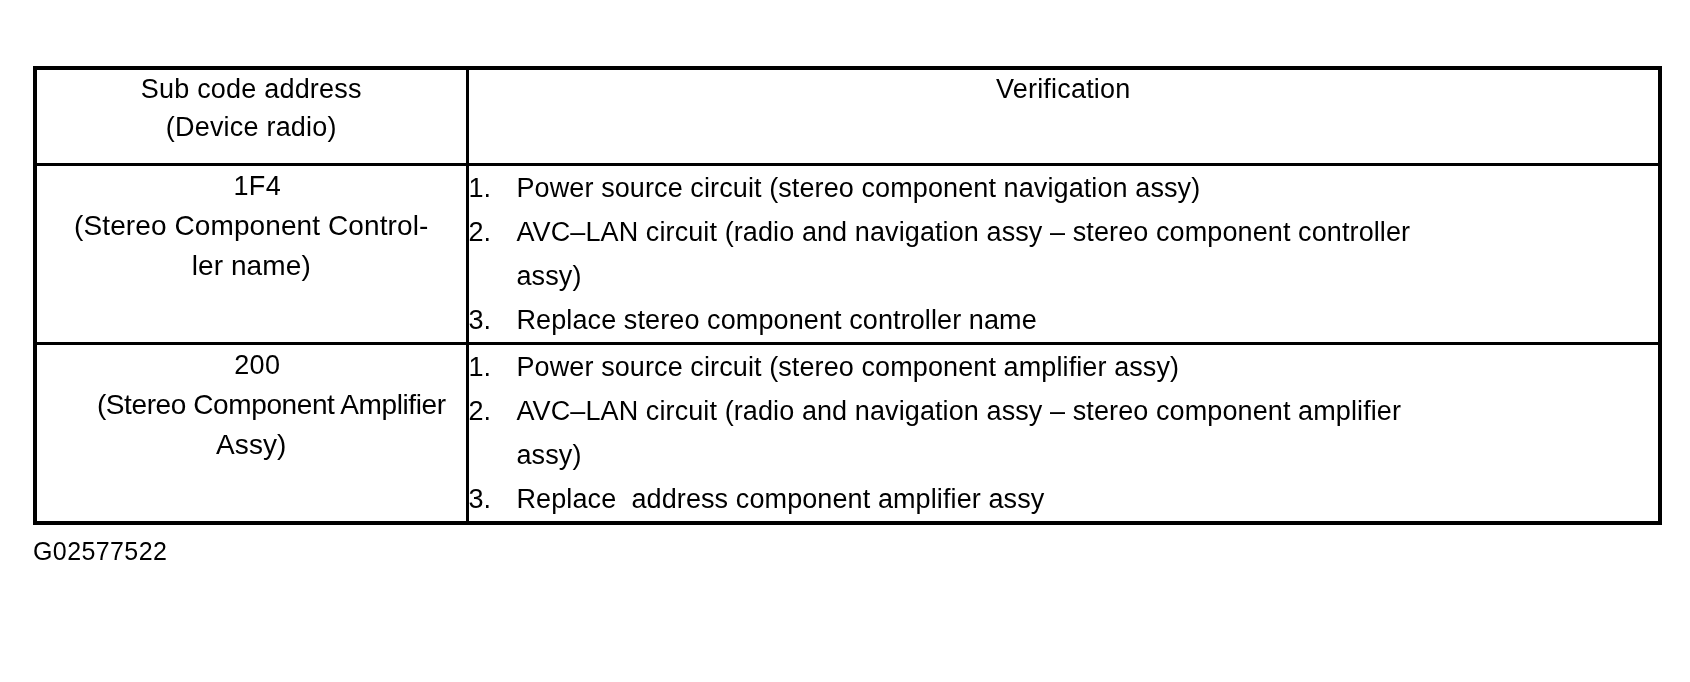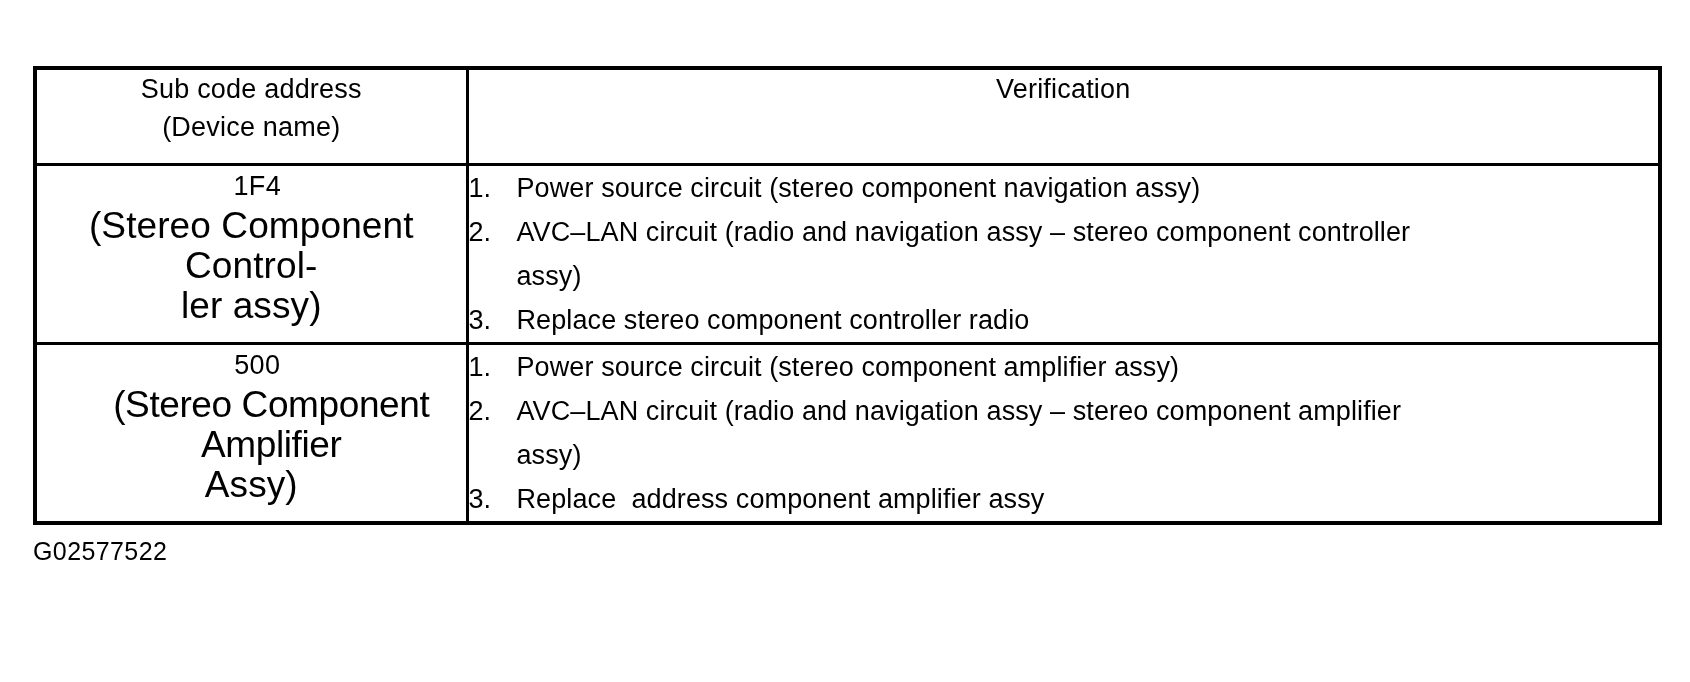--- a/index.html
+++ b/index.html
@@ -58,21 +58,21 @@
     vertical-align: top;
     padding: 20px 6px 14px 6px;
   }
   .addr-code {
     font-size: 27px;
     line-height: 40px;
     letter-spacing: 0.3px;
     padding-left: 12px;
   }
   .addr-name {
-    font-size: 37px;
+    font-size: 28px;
     line-height: 40px;
     letter-spacing: 0.1px;
   }
   .addr-name.tight {
     letter-spacing: -0.4px;
     padding-left: 40px;
   }
   .ver-cell {
     padding: 12px 10px 10px 10px;
   }
@@ -122,55 +122,55 @@
     <table class="dtc-table">
       <colgroup>
         <col class="col-addr">
         <col class="col-ver">
       </colgroup>
       <tbody>
 
         <tr>
           <td class="hdr-cell">
             <div class="hdr-line">Sub code address</div>
-            <div class="hdr-line">(Device name)</div>
+            <div class="hdr-line">(Device radio)</div>
           </td>
           <td class="hdr-cell">
             <div class="hdr-line">Verification</div>
           </td>
         </tr>
 
         <tr>
           <td class="addr-cell">
             <div class="addr-code">1F4</div>
             <div class="addr-name">(Stereo Component Control-</div>
-            <div class="addr-name">ler assy)</div>
+            <div class="addr-name">ler name)</div>
           </td>
           <td class="ver-cell row1-ver">
             <ol class="ver-list">
               <li>
                 <span class="num">1.</span>
                 <span class="txt">Power source circuit (stereo component navigation assy)</span>
               </li>
               <li>
                 <span class="num">2.</span>
                 <span class="txt">AVC–LAN circuit (radio and navigation assy – stereo component controller
 assy)</span>
               </li>
               <li>
                 <span class="num">3.</span>
-                <span class="txt">Replace stereo component controller radio</span>
+                <span class="txt">Replace stereo component controller name</span>
               </li>
             </ol>
           </td>
         </tr>
 
         <tr>
           <td class="addr-cell">
-            <div class="addr-code">500</div>
+            <div class="addr-code">200</div>
             <div class="addr-name tight">(Stereo Component Amplifier</div>
             <div class="addr-name">Assy)</div>
           </td>
           <td class="ver-cell row2-ver">
             <ol class="ver-list">
               <li>
                 <span class="num">1.</span>
                 <span class="txt">Power source circuit (stereo component amplifier assy)</span>
               </li>
               <li>

